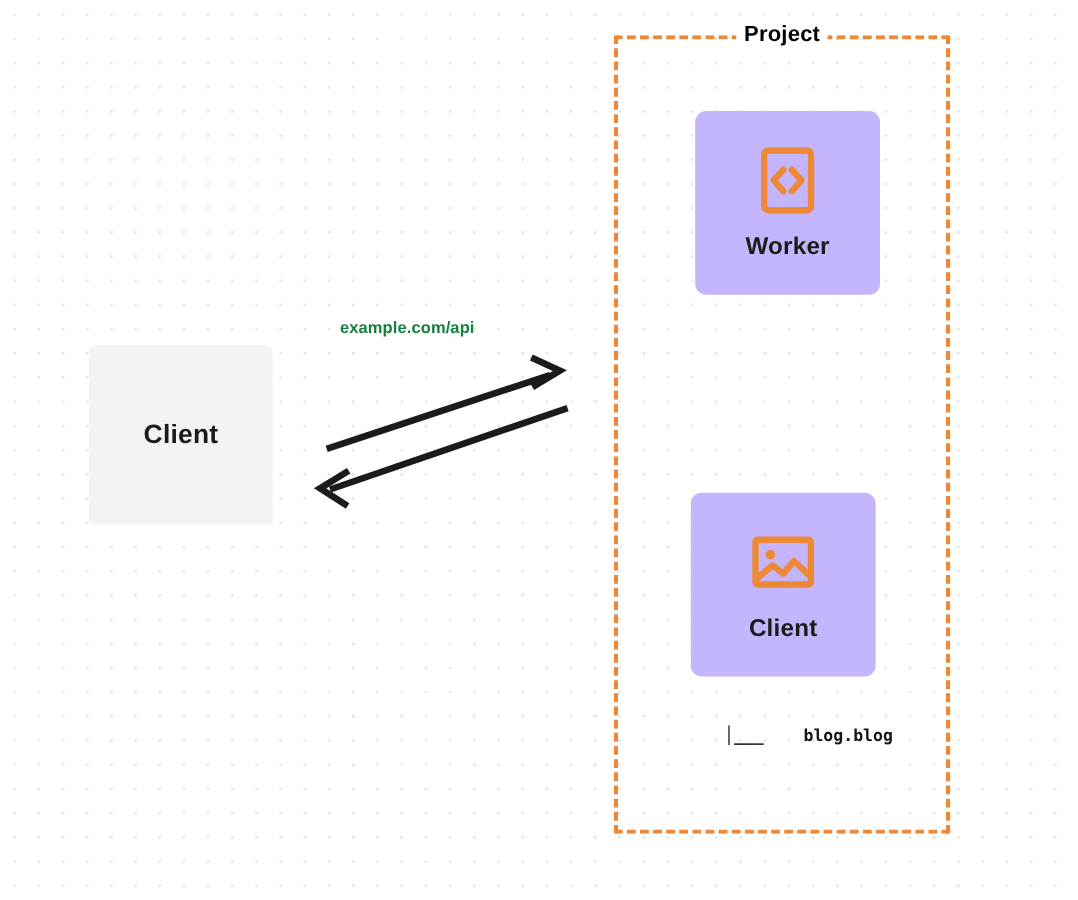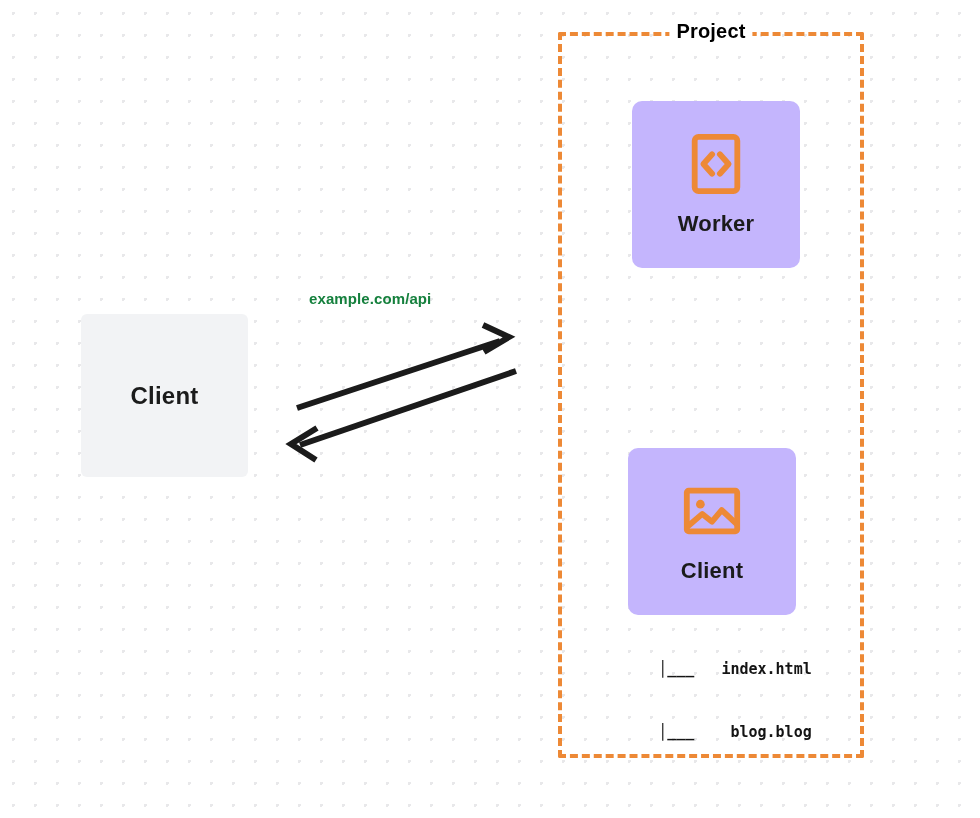--- a/index.html
+++ b/index.html
@@ -182,18 +182,17 @@
   <div class="card card-assets">
     <svg class="card-icon" viewBox="0 0 64 64" xmlns="http://www.w3.org/2000/svg">
       <rect x="6" y="11" width="52" height="42" rx="2" ry="2" fill="none" stroke="#ed8936" stroke-width="6"></rect>
       <circle cx="20" cy="25" r="4.5" fill="#ed8936"></circle>
       <polyline points="8,47 22,35 32,43 42,31 57,45" fill="none" stroke="#ed8936" stroke-width="6" stroke-linecap="round" stroke-linejoin="round"></polyline>
     </svg>
     <span class="card-label">Client</span>
   </div>
 
   <div class="file-tree">
-    <span class="tree-row">      │___   index.html</span>
     <span class="tree-row">      │___    blog.blog</span>
     
   </div>
 
 </div>
 
 </body></html>

